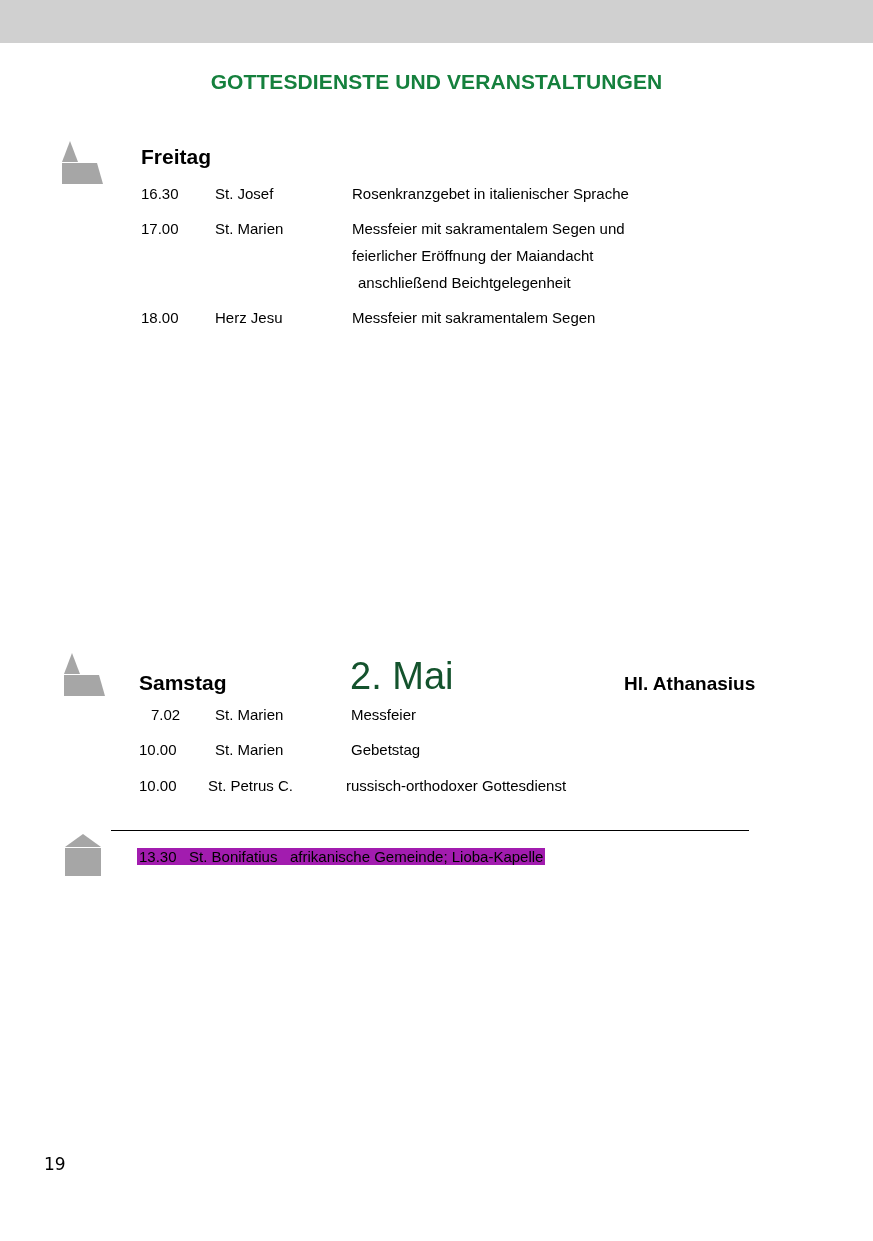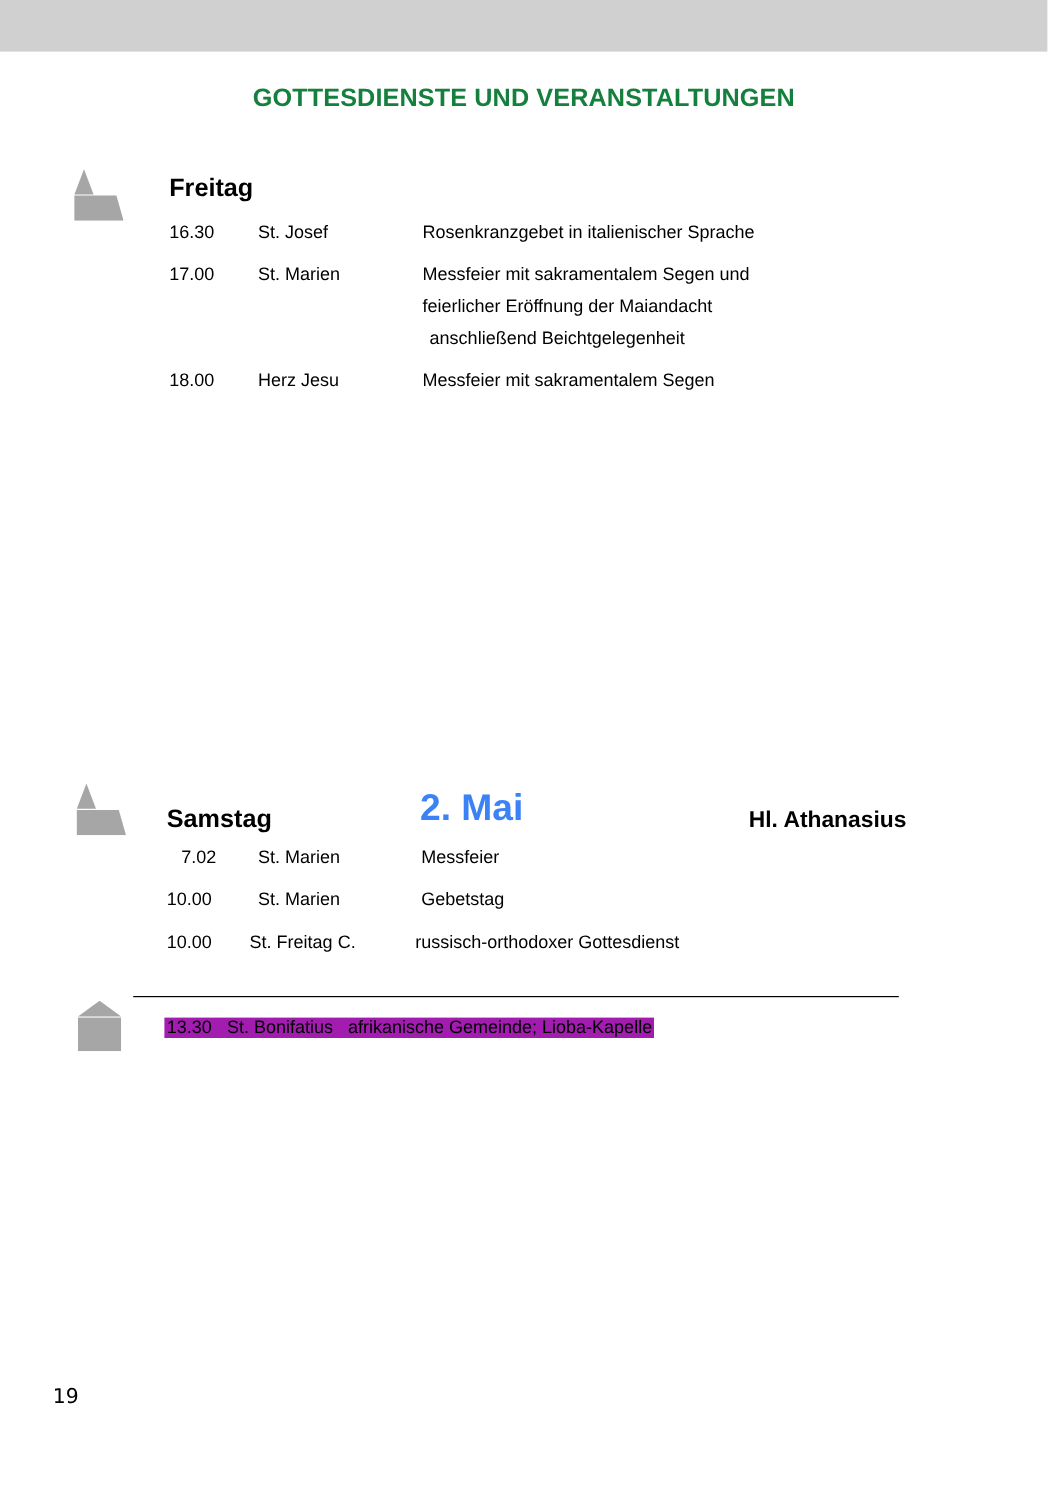--- a/index.html
+++ b/index.html
@@ -8,21 +8,21 @@
       font-family: "Liberation Sans", sans-serif; color: #000; overflow: hidden;
     }
     .topbar { position: absolute; left: 0; top: 0; width: 873px; height: 43px; background: #d0d0d0; }
     .page-title {
       position: absolute; left: 0; top: 70px; width: 873px; text-align: center;
       font-size: 21px; font-weight: bold; color: #15803d; letter-spacing: 0.1px;
     }
     .abs { position: absolute; white-space: nowrap; margin-left: 28px; }
     .txt { font-size: 15px; line-height: 27px; }
     .day { font-size: 21px; font-weight: bold; }
-    .date { font-size: 31px; font-weight: bold; color: #3b82f6; }
+    .date { font-size: 38px; font-weight: normal; color: #14532d; }
     .saint { font-size: 19px; font-weight: bold; }
     .icon { position: absolute; }
     .rule { position: absolute; left: 111px; top: 830px; width: 638px; height: 0; border-top: 1.5px solid #000; }
     .hl { background: #a21caf; padding: 0 2px; }
     .pagenum { position: absolute; left: 0; width: 873px; top: 1154px; text-align: left; font-family: "DejaVu Sans", sans-serif; font-size: 17px; padding-left: 44px; }
   </style>
 </head>
 <body>
 
 <div class="topbar"></div>
@@ -58,21 +58,21 @@
 
 <div class="abs txt" style="left:123px;top:701px">7.02</div>
 <div class="abs txt" style="left:187px;top:701px">St. Marien</div>
 <div class="abs txt" style="left:323px;top:701px">Messfeier</div>
 
 <div class="abs txt" style="left:111px;top:736px">10.00</div>
 <div class="abs txt" style="left:187px;top:736px">St. Marien</div>
 <div class="abs txt" style="left:323px;top:736px">Gebetstag</div>
 
 <div class="abs txt" style="left:111px;top:772px">10.00</div>
-<div class="abs txt" style="left:180px;top:772px">St. Freitag C.</div>
+<div class="abs txt" style="left:180px;top:772px">St. Petrus C.</div>
 <div class="abs txt" style="left:318px;top:772px">russisch-orthodoxer Gottesdienst</div>
 
 <div class="rule"></div>
 
 <svg class="icon" style="left:65px;top:834px" width="36" height="42" viewBox="0 0 36 42">
   <polygon points="18,0 36,13 0,13" fill="#a6a6a6"></polygon>
   <rect x="0" y="14" width="36" height="28" fill="#a6a6a6"></rect>
 </svg>
 <div class="abs txt" style="left:109px;top:843px">
   <span class="hl"><span>13.30</span>&nbsp;&nbsp;&nbsp;<span>St. Bonifatius</span>&nbsp;&nbsp;&nbsp;<span>afrikanische Gemeinde; Lioba-Kapelle</span></span>

